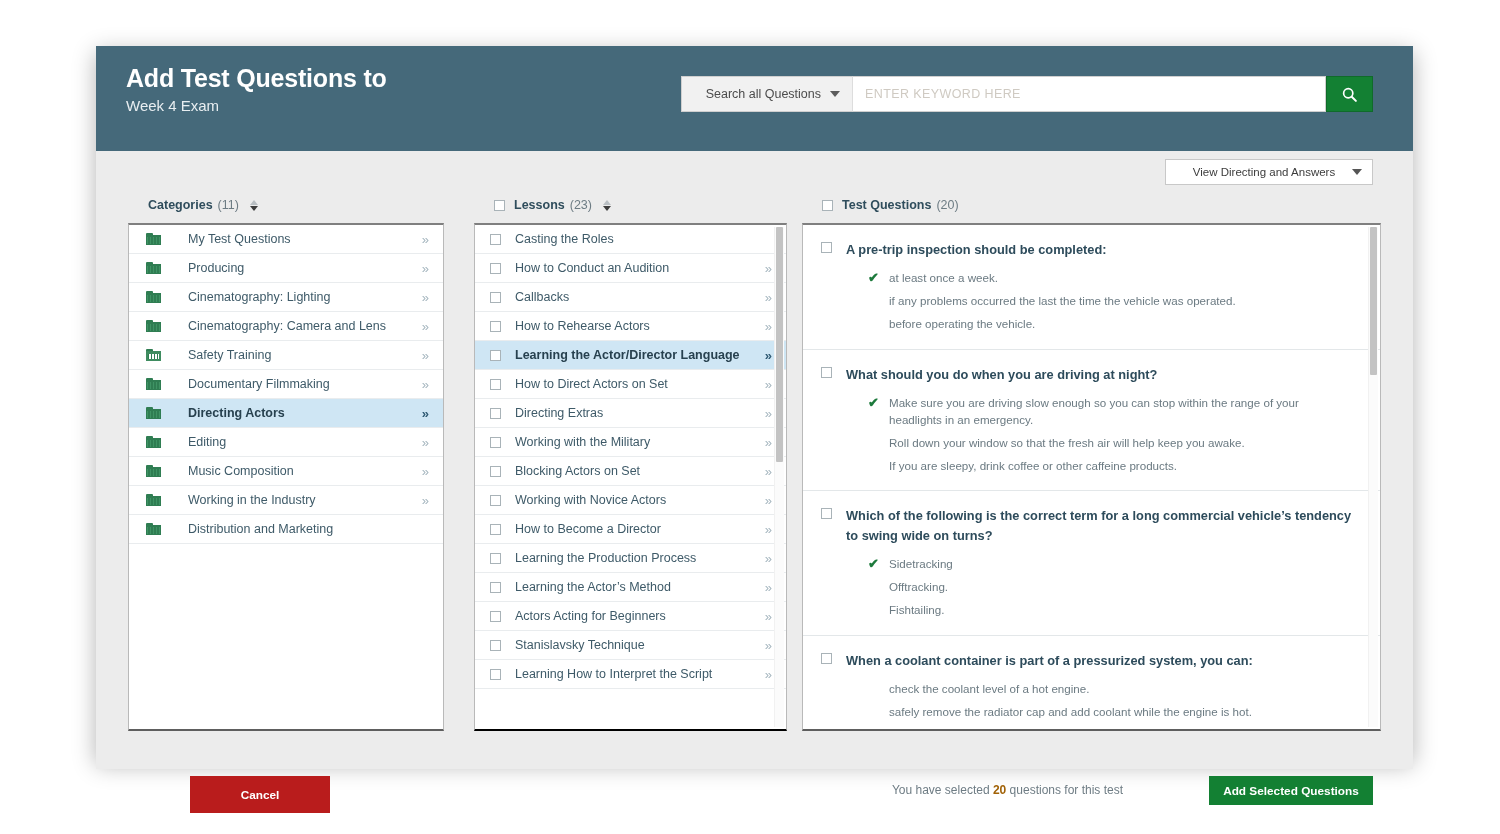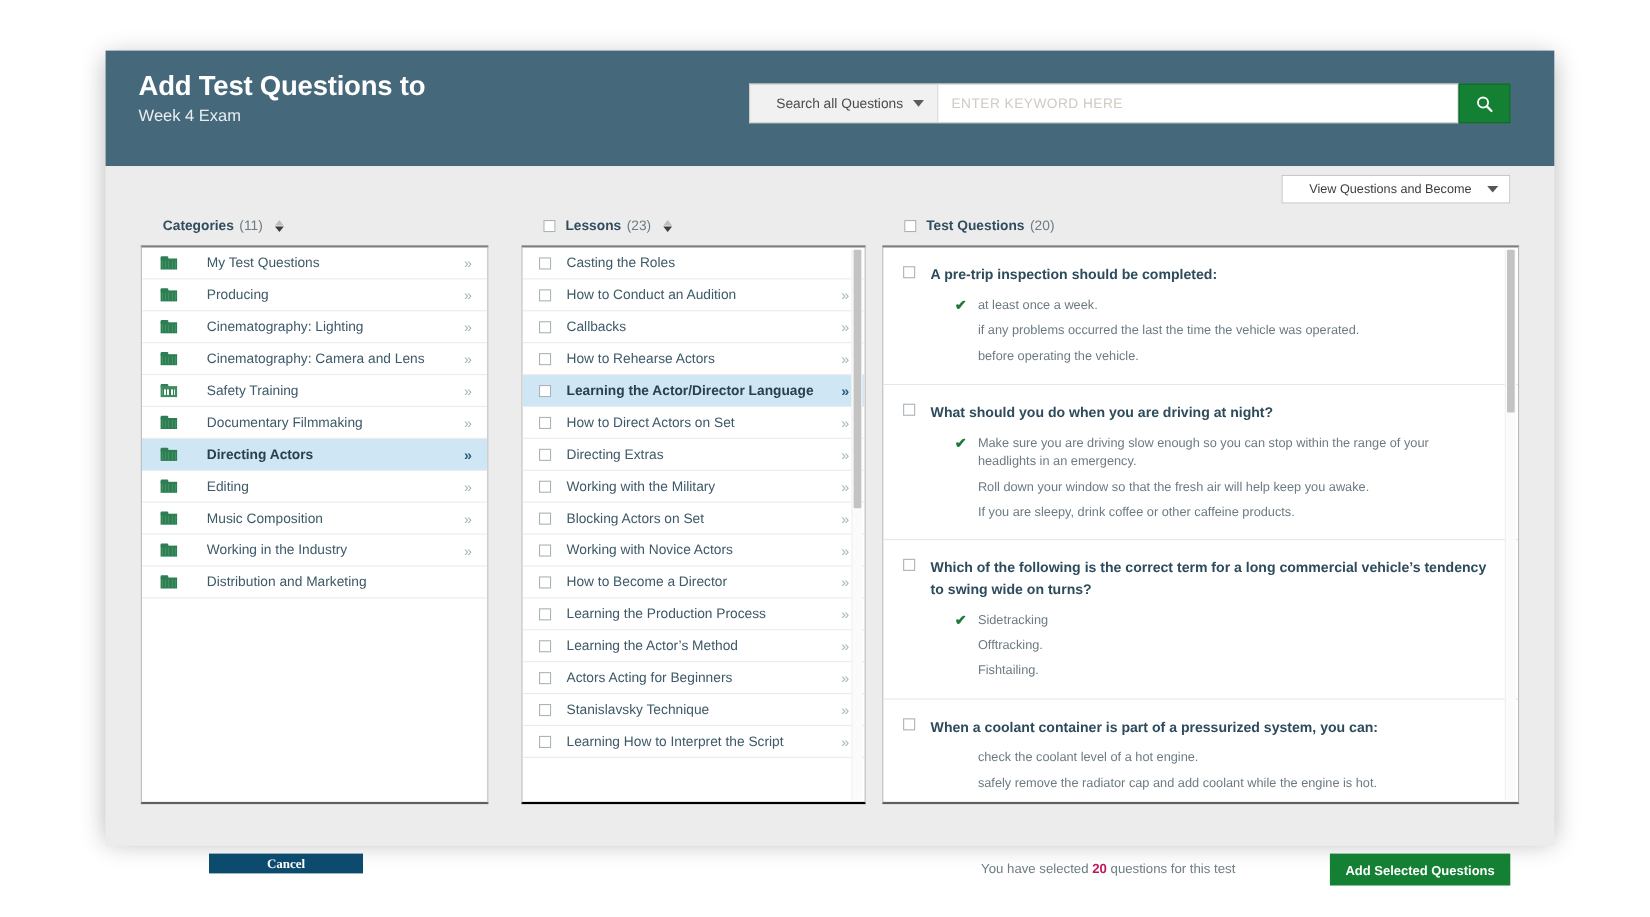--- a/index.html
+++ b/index.html
@@ -282,38 +282,37 @@
   }
 
   
   .footer{
     position:relative;
     height:0;
   }
   .btn-cancel{
     position:absolute;
     left:94px; top:7px;
-    width:140px;height:18px;
-    background:#0c4a6e;
+    width:140px;height:37px;
+    background:#b91c1c;
     color:#ffffff;
     font-size:11.8px;
     font-weight:bold;
     display:flex;align-items:center;justify-content:center;
     cursor:pointer;
     border:none;
-    font-family:Liberation Serif, serif;
   }
   .sel-text{
     position:absolute;
     right:290px; top:14px;
     font-size:12px;
     color:#6e7c84;
     white-space:nowrap;
   }
-  .sel-text b{color:#be185d;font-weight:bold;}
+  .sel-text b{color:#a16207;font-weight:bold;}
   .btn-add{
     position:absolute;
     right:40px; top:7px;
     width:164px;height:29px;
     background:#138033;
     color:#ffffff;
     font-size:11.8px;
     font-weight:bold;
     display:flex;align-items:center;justify-content:center;
     cursor:pointer;
@@ -342,21 +341,21 @@
           <circle cx="8.5" cy="8.5" r="5.4" fill="none" stroke="#ffffff" stroke-width="2"></circle>
           <line x1="12.6" y1="12.6" x2="17.5" y2="17.5" stroke="#ffffff" stroke-width="2.4" stroke-linecap="round"></line>
         </svg>
       </div>
     </div>
   </div>
 
   <div class="body-area">
 
     <div class="view-select">
-      <span class="lbl">View Questions and Become</span>
+      <span class="lbl">View Directing and Answers</span>
       <span class="caret"></span>
     </div>
 
     <div class="columns">
 
       <div class="col col-cat">
         <div class="col-head">
           <span class="hd-title">Categories</span>
           <span class="hd-count">(11)</span>
           <span class="sort-ico"></span>

